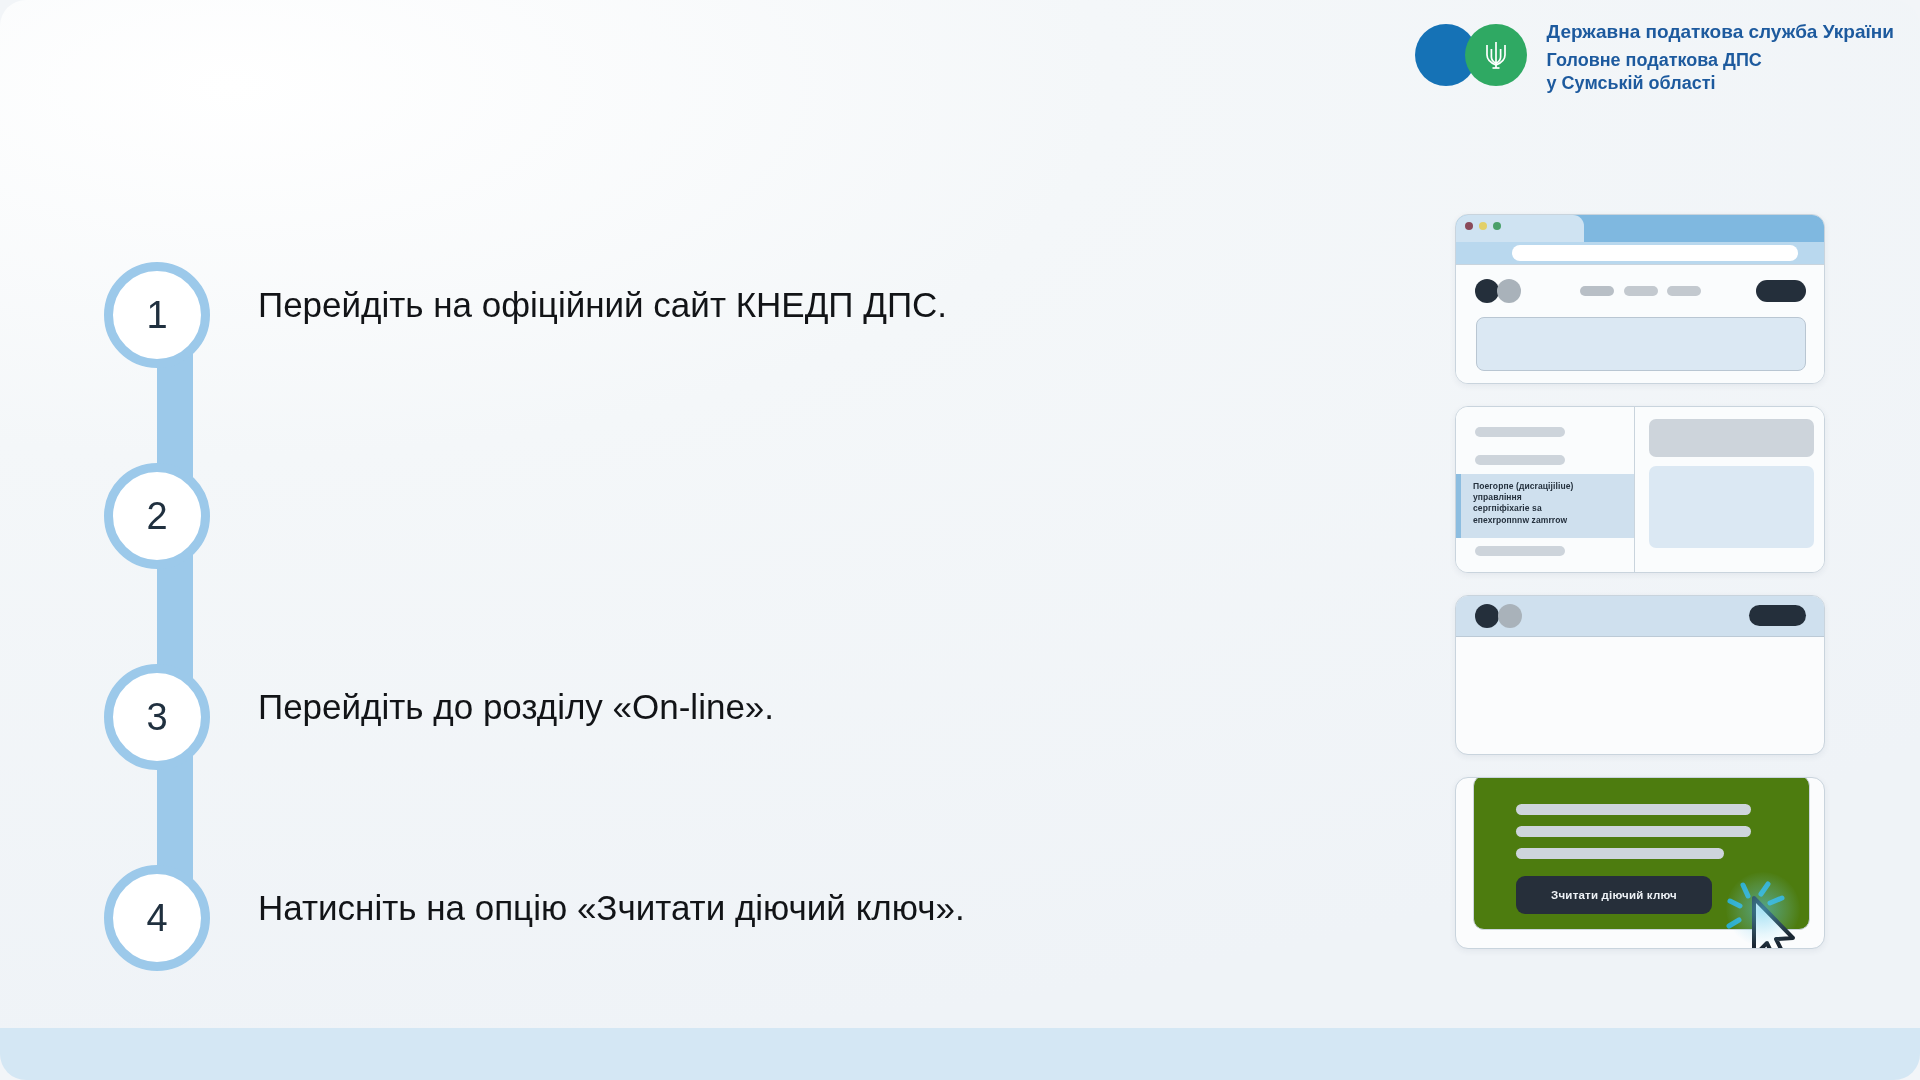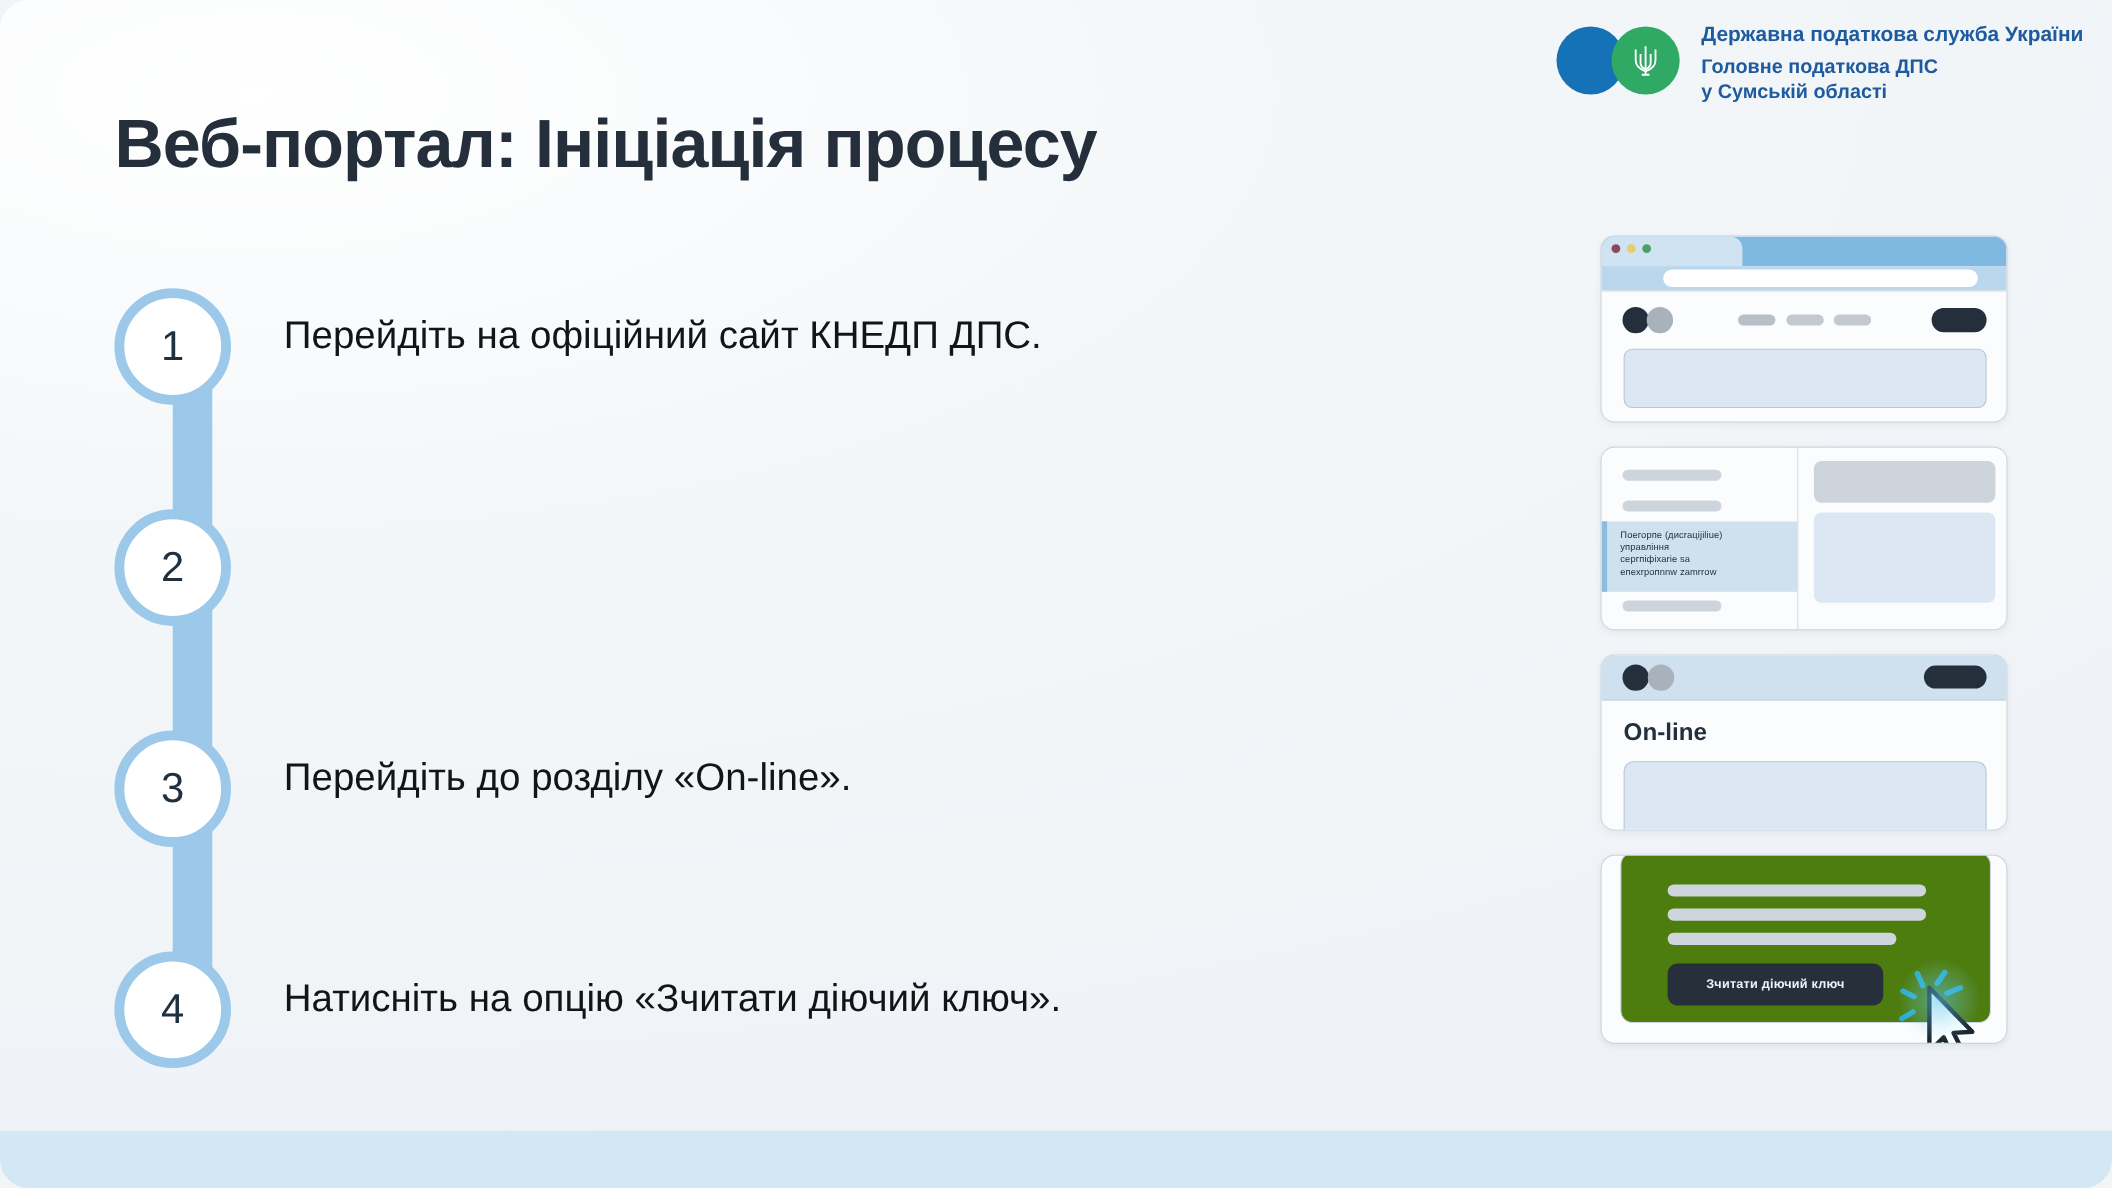--- a/index.html
+++ b/index.html
@@ -140,21 +140,21 @@
   .sk{background:#cdd4db;border-radius:5px;height:10px;position:absolute;}
   .sk.a{left:19px;top:20px;width:90px;}
   .sk.b{left:19px;top:48px;width:90px;}
   .sk.c{left:19px;bottom:16px;width:90px;}
   .menu-hl{
     position:absolute;left:0;right:0;top:67px;height:64px;
     background:#cfe0ee;border-left:5px solid #8cbde0;
     padding:7px 0 0 12px;box-sizing:border-box;
   }
   .menu-hl .mt{
-    font-size:8.5px;line-height:1.32;color:#24303d;font-weight:normal;
+    font-size:8.5px;line-height:1.32;color:#24303d;font-weight:bold;
     filter:blur(.35px);letter-spacing:.1px;
   }
   .blk{background:#cdd4db;border-radius:7px;}
   .blk.top{height:38px;margin-bottom:9px;}
   .blk.btm{height:82px;background:#dbe8f3;}
 
   
   .c3{height:158px;}
   .c3-top{
     height:40px;background:#cfe0ee;border-bottom:1px solid #bccad6;position:relative;
@@ -219,21 +219,20 @@
         </svg>
       </div>
     </div>
     <div class="brand-text">
       <div class="brand-line l1">Державна податкова служба України</div>
       <div class="brand-line l2">Головне податкова ДПС</div>
       <div class="brand-line l3">у Сумській області</div>
     </div>
   </div>
 
-  <div class="page-title">Веб-портал: Ініціація процесу</div>
 
   <div class="steps">
     <div class="rail"></div>
 
     <div class="step s1">
       <div class="step-badge">1</div>
       <div class="step-text">Перейдіть на офіційний сайт КНЕДП ДПС.</div>
     </div>
 
     <div class="step s2">
@@ -294,24 +293,20 @@
         <div class="blk top"></div>
         <div class="blk btm"></div>
       </div>
     </div>
 
     <div class="card c3">
       <div class="c3-top">
         <span class="av dark"></span>
         <span class="av gray"></span>
         <span class="nav-btn"></span>
-      </div>
-      <div class="c3-body">
-        <div class="c3-title">On-line</div>
-        <div class="c3-panel"></div>
       </div>
     </div>
 
     <div class="card c4">
       <div class="c4-inner">
         <span class="sk l1"></span>
         <span class="sk l2"></span>
         <span class="sk l3"></span>
         <div class="read-btn">Зчитати діючий ключ</div>
       </div>

